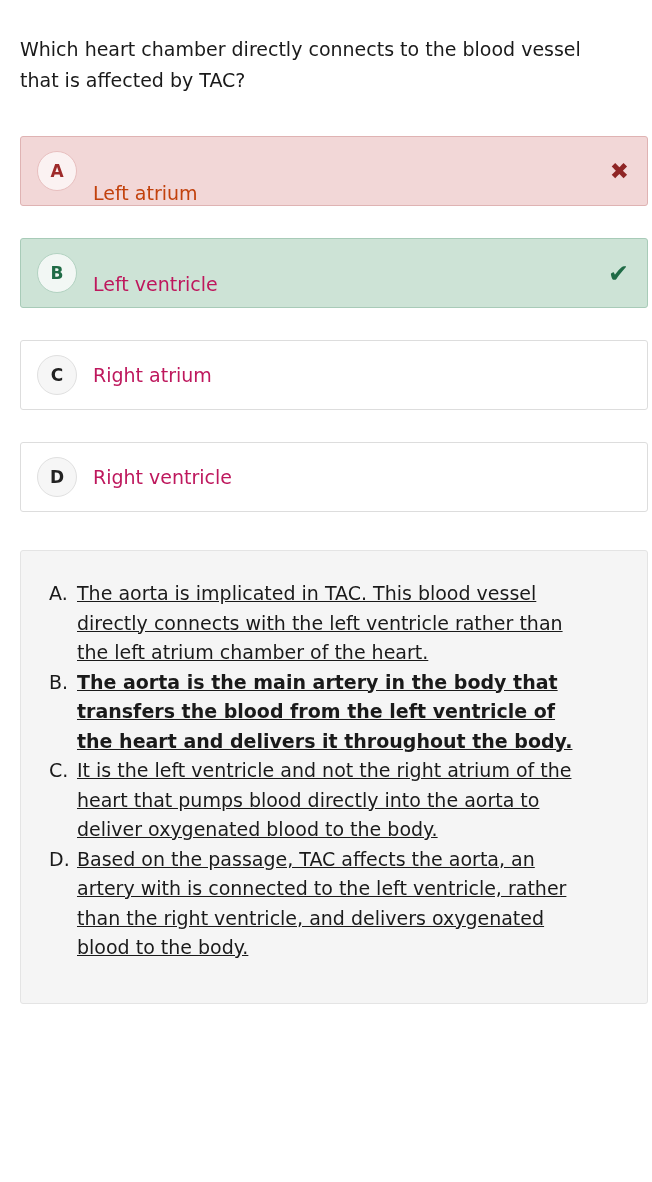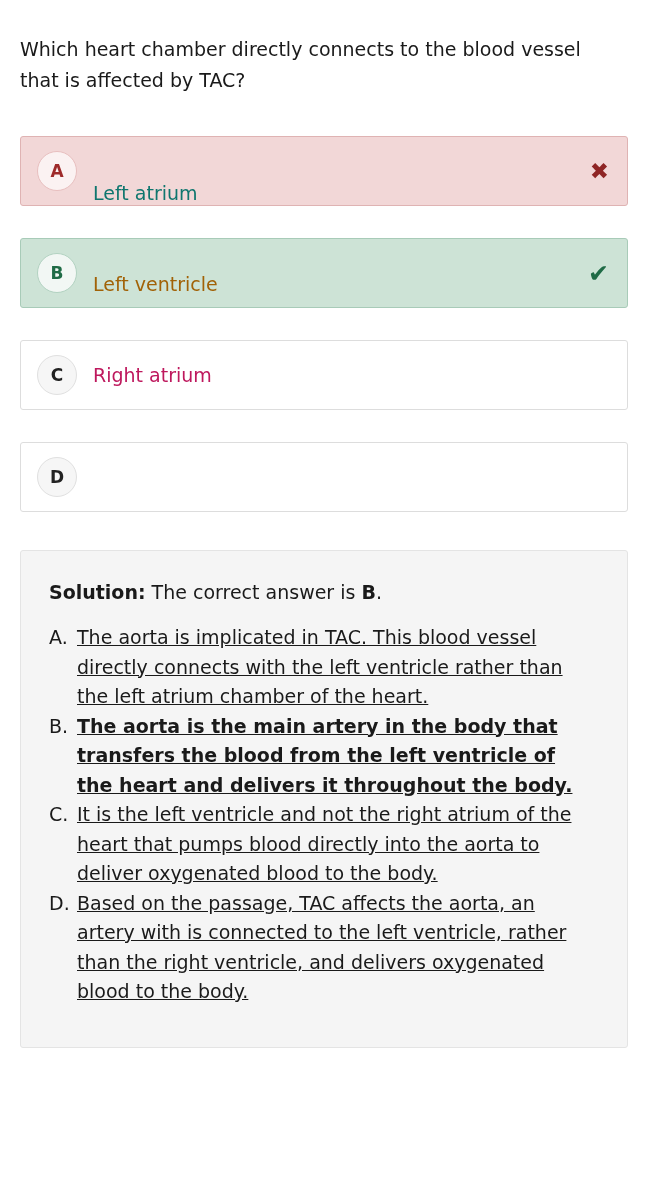--- a/index.html
+++ b/index.html
@@ -11,21 +11,21 @@
     width: 652px;
     height: 1182px;
     font-family: "DejaVu Sans", sans-serif;
     color: #1a1a1a;
     -webkit-font-smoothing: antialiased;
   }
 
   .page {
     width: 652px;
     box-sizing: border-box;
-    padding: 20px 24px 0 20px;
+    padding: 20px 4px 0 20px;
   }
 
   
   .question {
     font-size: 19px;
     line-height: 31px;
     color: #1a1a1a;
     margin: 14px 0 0 0;
     max-width: 580px;
   }
@@ -83,22 +83,22 @@
     color: #1f6b46;
   }
 
   .option-label {
     margin-left: 16px;
     font-size: 19px;
     line-height: 24px;
     color: #be185d;
     flex: 1 1 auto;
   }
-  .option.incorrect .option-label { color: #0f766e; margin-top: 44px; }
-  .option.correct .option-label { color: #a16207; margin-top: 22px; }
+  .option.incorrect .option-label { color: #c2410c; margin-top: 44px; }
+  .option.correct .option-label { color: #be185d; margin-top: 22px; }
 
   .mark {
     flex: 0 0 auto;
     font-size: 23px;
     line-height: 1;
     font-weight: bold;
   }
   .mark.cross { color: #8f2525; }
   .mark.check { color: #1f6b46; font-size: 25px; }
 
@@ -164,28 +164,28 @@
     </div>
 
     <div class="option">
       <span class="badge">C</span>
       <span class="option-label">Right atrium</span>
 
     </div>
 
     <div class="option">
       <span class="badge">D</span>
+      <span class="option-label">Right ventricle</span>
 
     </div>
 
   </div>
 
   <div class="solution">
 
-    <p class="solution-head"><b>Solution:</b><span> The correct answer is </span><b>B</b><span>.</span></p>
 
     <ul class="rationales">
 
       <li class="rationale">
         <span class="rationale-marker">A.</span>
         <span class="rationale-text">The aorta is implicated in TAC. This blood vessel directly connects with the left ventricle rather than the left atrium chamber of the heart.</span>
       </li>
 
       <li class="rationale bold">
         <span class="rationale-marker">B.</span>

